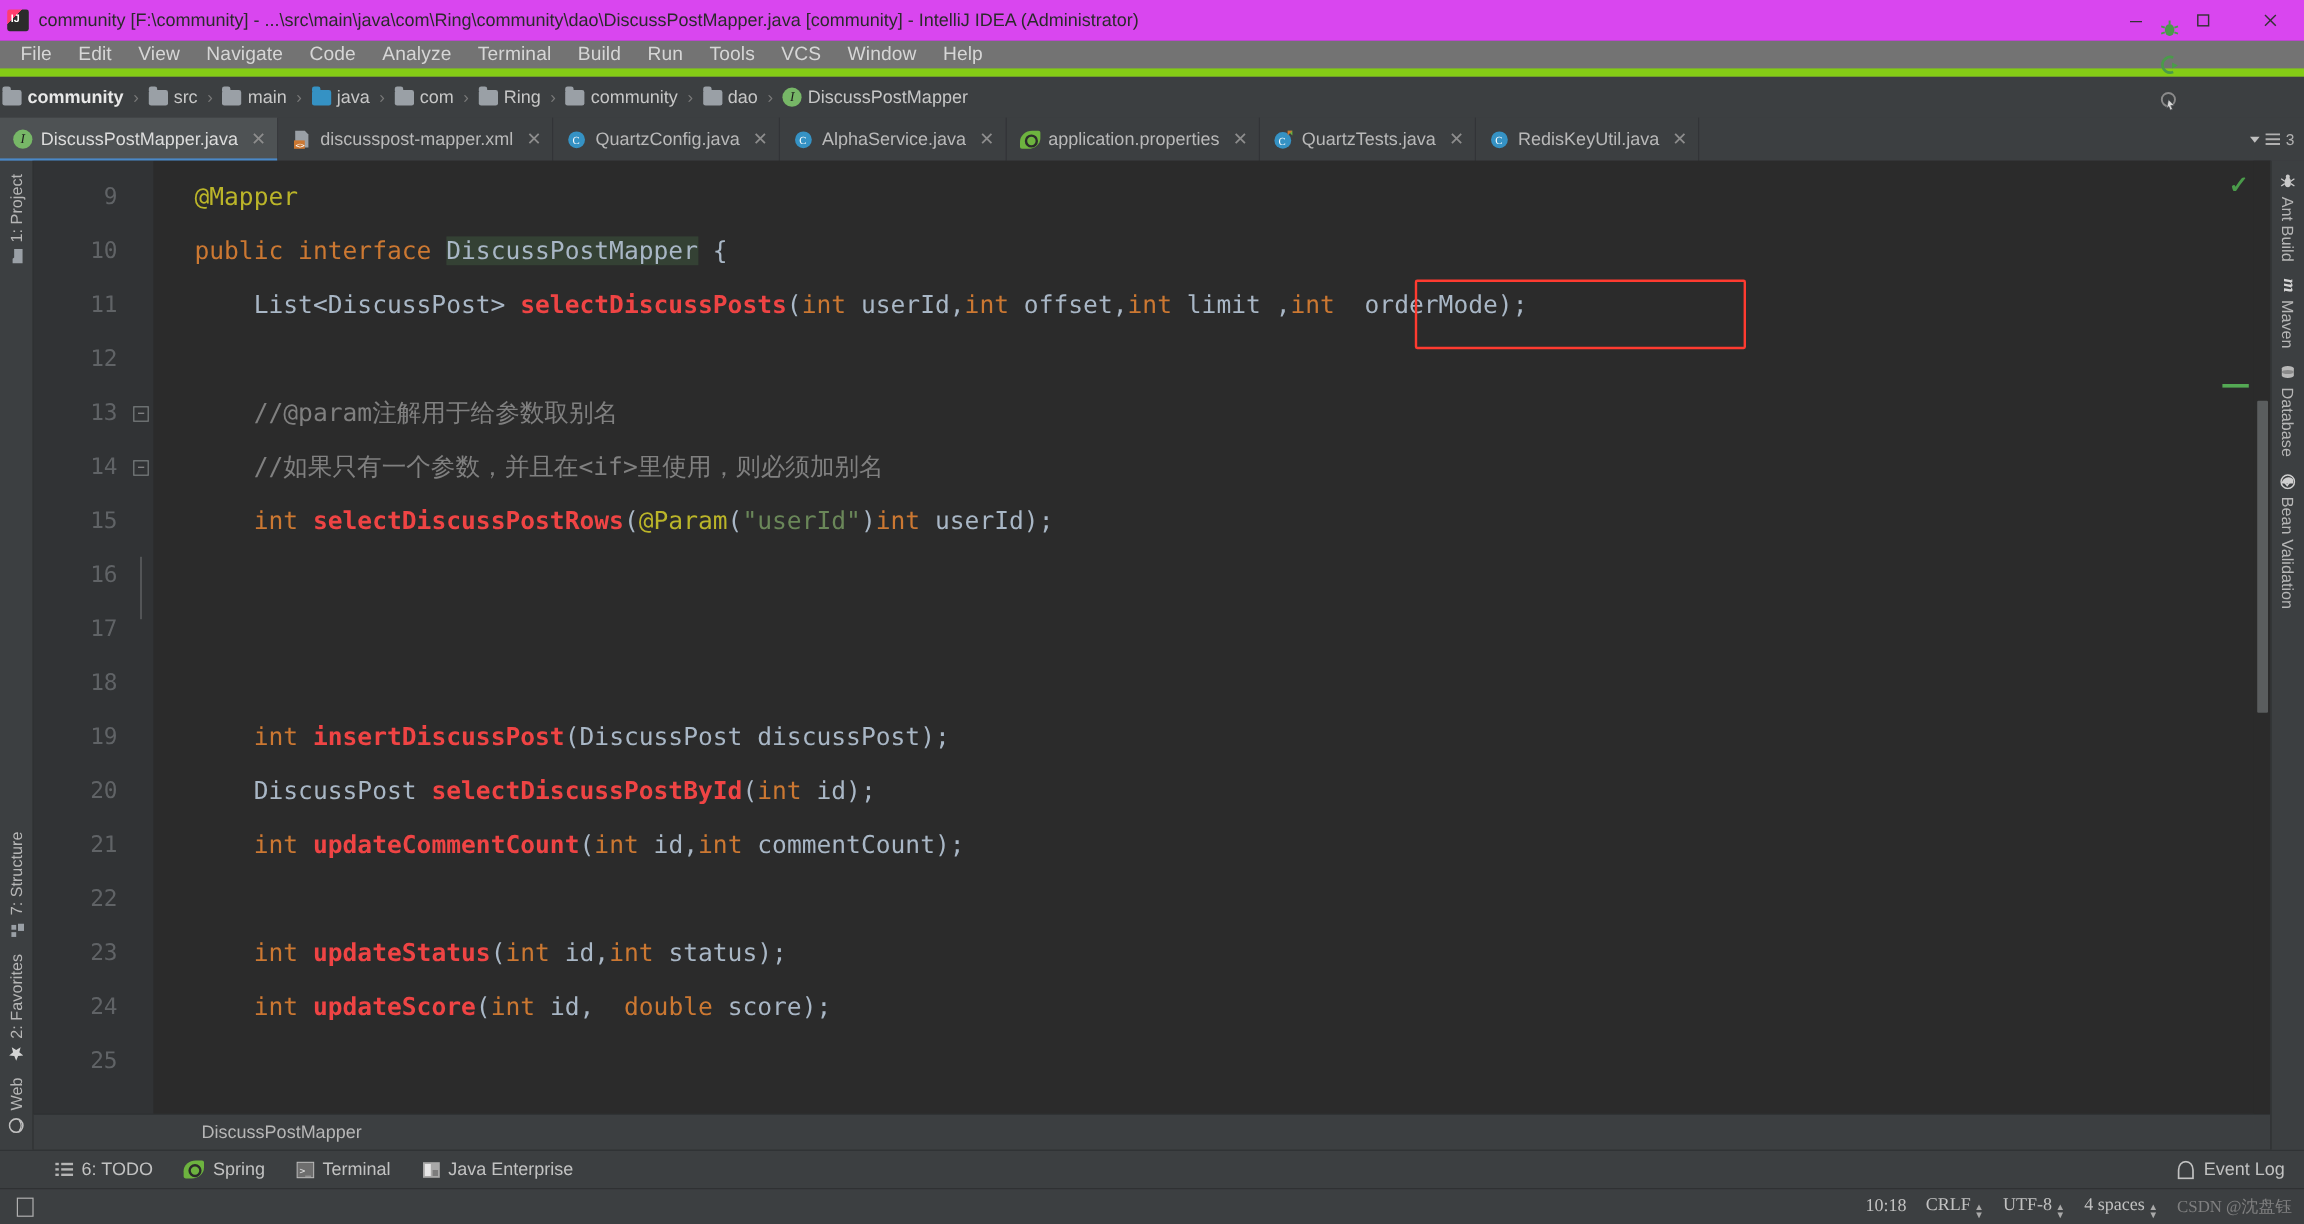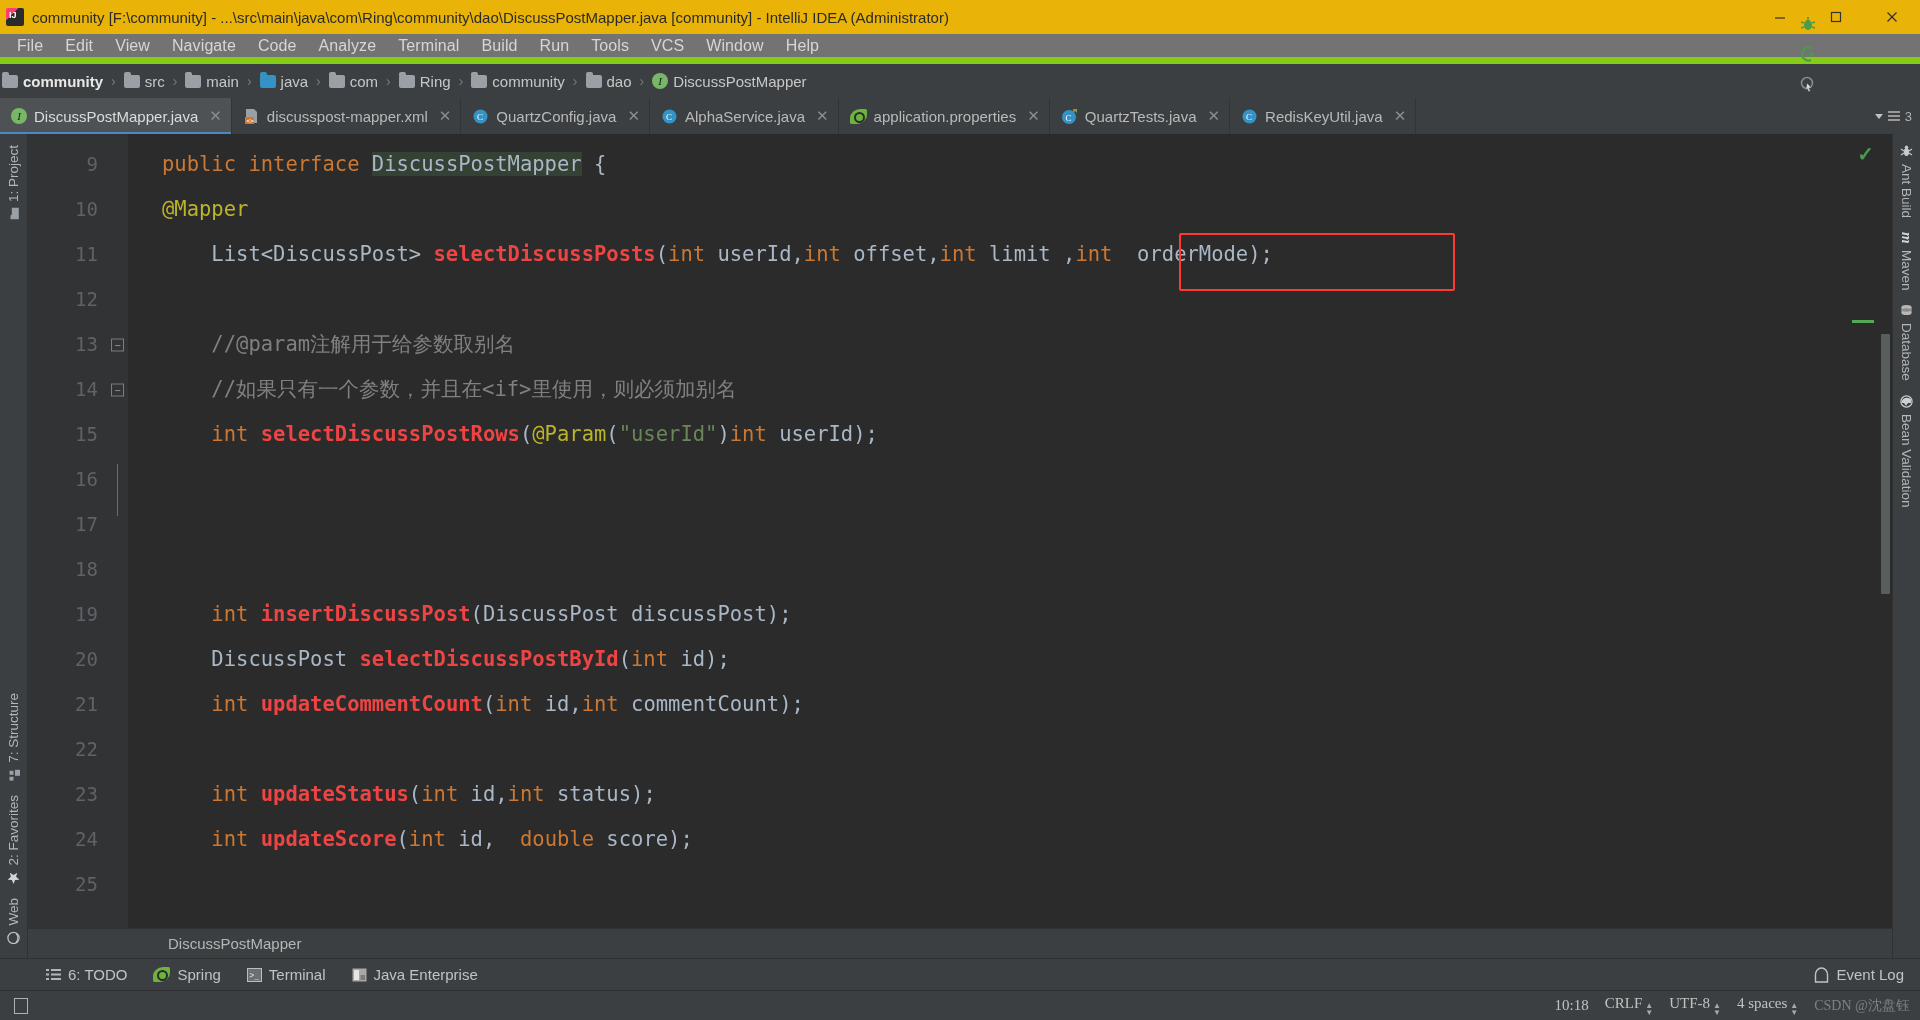--- a/index.html
+++ b/index.html
@@ -7,21 +7,21 @@
     width: 1920px; height: 1020px;
     background: #3c3f41;
     font-family: "Liberation Sans", sans-serif;
     overflow: hidden;
     color: #bbbbbb;
   }
   #app { position: relative; width: 1920px; height: 1020px; display: flex; flex-direction: column; }
 
   
   .titlebar {
-    height: 34px; background: #eab308; display: flex; align-items: center;
+    height: 34px; background: #d946ef; display: flex; align-items: center;
     flex: 0 0 34px; position: relative;
   }
   .title-icon {
     width: 18px; height: 18px; margin-left: 6px; margin-right: 8px;
     background: linear-gradient(135deg,#ff3d6e 0%,#ff3d6e 35%,#2b2b2b 35%,#2b2b2b 100%);
     border-radius: 2px; position: relative; flex: 0 0 18px;
   }
   .title-icon:after{
     content:"IJ"; position:absolute; left:3px; top:2px; font-size:9px;
     color:#fff; font-family:"Liberation Sans",sans-serif; font-weight:bold;
@@ -480,22 +480,22 @@
           <div class="gline">20</div>
           <div class="gline">21</div>
           <div class="gline">22</div>
           <div class="gline">23</div>
           <div class="gline">24</div>
           <div class="gline">25</div>
           <div class="foldline" style="top:330px;height:52px;"></div>
         </div>
 
         <div class="code" id="code-lines">
+            <div class="cl"><span class="an">@Mapper</span></div>
             <div class="cl"><span class="kw">public interface </span><span class="ty hl-ident">DiscussPostMapper</span><span class="pl"> {</span></div>
-            <div class="cl"><span class="an">@Mapper</span></div>
             <div class="cl"><span class="ty">    List&lt;DiscussPost&gt; </span><span class="fn">selectDiscussPosts</span><span class="pl">(</span><span class="kw">int</span><span class="pl"> userId</span><span class="pl">,</span><span class="kw">int</span><span class="pl"> offset</span><span class="pl">,</span><span class="kw">int</span><span class="pl"> limit</span><span class="pl"> ,</span><span class="kw">int</span><span class="ty">  orderMode</span><span class="pl">)</span><span class="pl">;</span></div>
             <div class="cl">&nbsp;</div>
             <div class="cl"><span class="cm">    //@param注解用于给参数取别名</span></div>
             <div class="cl"><span class="cm">    //如果只有一个参数，并且在&lt;if&gt;里使用，则必须加别名</span></div>
             <div class="cl"><span class="kw">    int</span><span class="pl"> </span><span class="fn">selectDiscussPostRows</span><span class="pl">(</span><span class="an">@Param</span><span class="pl">(</span><span class="st">"userId"</span><span class="pl">)</span><span class="kw">int</span><span class="pl"> userId</span><span class="pl">)</span><span class="pl">;</span></div>
             <div class="cl">&nbsp;</div>
             <div class="cl">&nbsp;</div>
             <div class="cl">&nbsp;</div>
             <div class="cl"><span class="kw">    int</span><span class="pl"> </span><span class="fn">insertDiscussPost</span><span class="pl">(</span><span class="ty">DiscussPost</span><span class="pl"> discussPost</span><span class="pl">)</span><span class="pl">;</span></div>
             <div class="cl"><span class="ty">    DiscussPost</span><span class="pl"> </span><span class="fn">selectDiscussPostById</span><span class="pl">(</span><span class="kw">int</span><span class="pl"> id</span><span class="pl">)</span><span class="pl">;</span></div>

